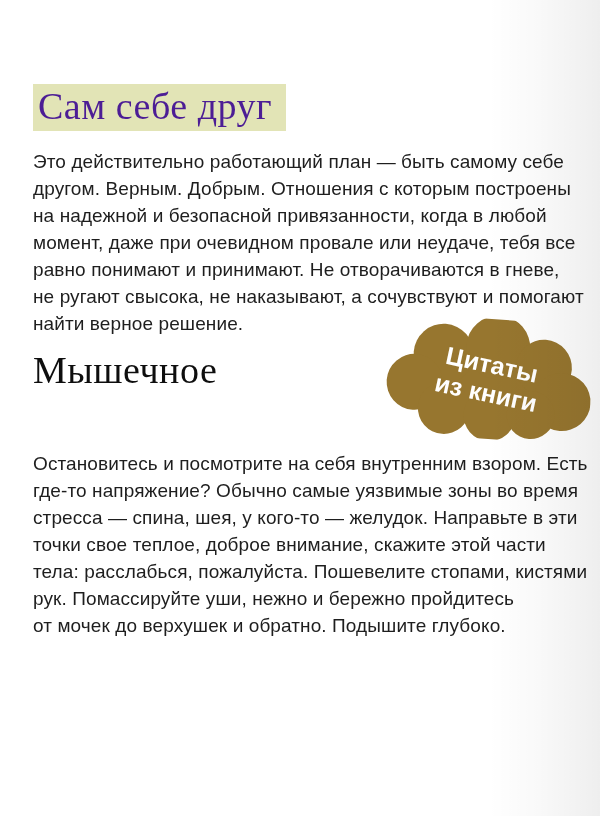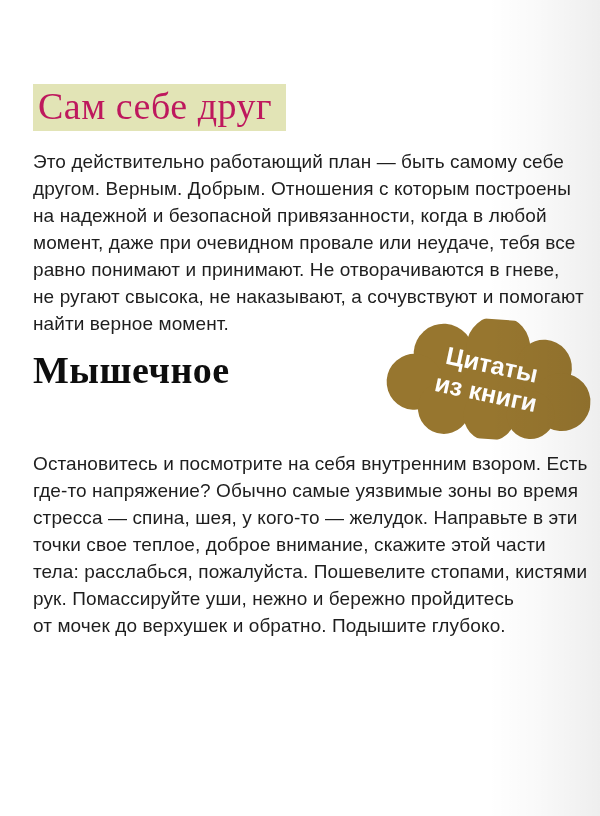--- a/index.html
+++ b/index.html
@@ -22,21 +22,21 @@
     pointer-events: none;
   }
   .h1-wrap {
     position: absolute;
     left: 33px; top: 84px;
     margin: 0;
     font-family: "Liberation Serif", serif;
     font-weight: 400;
     font-size: 38px;
     line-height: 43px;
-    color: #be185d;
+    color: #4c1d95;
     letter-spacing: 0.5px;
   }
   .hl {
     display: inline-block;
     padding: 1px 14px 3px 5px;
   }
   .para {
     position: absolute;
     left: 33px;
     font-size: 19px;
@@ -45,21 +45,21 @@
     letter-spacing: 0.1px;
   }
   .para .line { white-space: nowrap; }
   .p1 { top: 148px; }
   .p2 { top: 450px; }
   .h2-wrap {
     position: absolute;
     left: 33px; top: 349px;
     margin: 0;
     font-family: "Liberation Serif", serif;
-    font-weight: 700;
+    font-weight: 400;
     font-size: 38px;
     line-height: 42px;
     color: #0e0e0e;
     letter-spacing: 0.5px;
   }
   .badge {
     position: absolute;
     left: 386px; top: 319px;
     width: 206px; height: 120px;
     transform: rotate(4deg);
@@ -92,21 +92,21 @@
 
   <h1 class="h1-wrap"><span class="hl" style="background-color: rgb(226, 228, 182);">Сам себе друг</span></h1>
 
   <div class="para p1">
     <div class="line">Это действительно работающий план — быть самому себе</div>
     <div class="line">другом. Верным. Добрым. Отношения с которым построены</div>
     <div class="line">на надежной и безопасной привязанности, когда в любой</div>
     <div class="line">момент, даже при очевидном провале или неудаче, тебя все</div>
     <div class="line">равно понимают и принимают. Не отворачиваются в гневе,</div>
     <div class="line">не ругают свысока, не наказывают, а сочувствуют и помогают</div>
-    <div class="line">найти верное момент.</div>
+    <div class="line">найти верное решение.</div>
   </div>
 
   <h2 class="h2-wrap">
     <div>Мышечное</div>
   </h2>
 
   <div class="badge" style="color: rgb(151, 118, 47);">
     <svg viewBox="0 0 206 120" xmlns="http://www.w3.org/2000/svg">
       <g fill="currentColor">
         <ellipse cx="103" cy="62" rx="72" ry="42"></ellipse>

